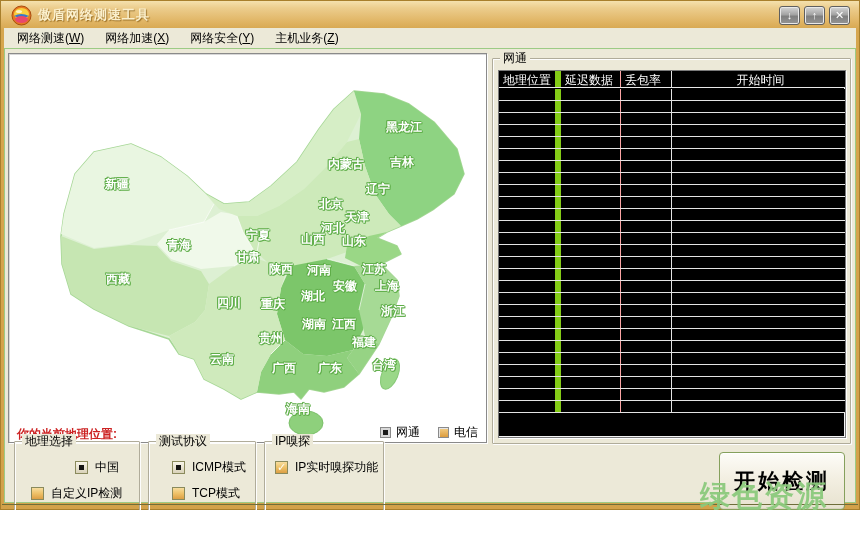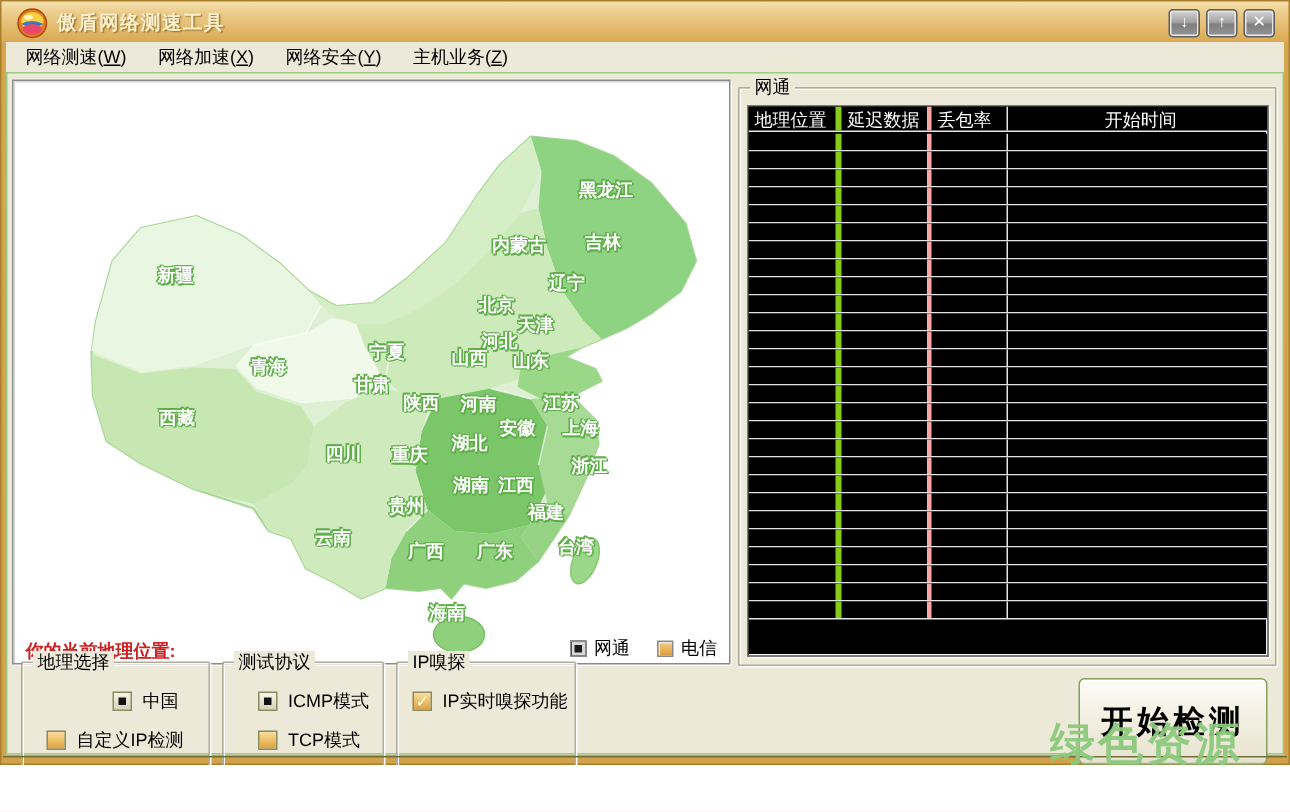--- a/index.html
+++ b/index.html
@@ -47,22 +47,22 @@
 
   
   .results-box { left: 487px; top: 9px; width: 359px; height: 386px; }
   .results-table { position: absolute; left: 5px; top: 11px; width: 348px; height: 368px;
     border: 1px solid #7a7a7a; box-shadow: inset -1px -1px 0 #f5f5f5, 1px 1px 0 #fff; background: #000; overflow: hidden; }
   .t-head { display: flex; height: 17px; background: #000; color: #fff; font-size: 12px; border-bottom: 1px solid #e8e8e8; }
   .t-hcell { padding: 1px 0 0 4px; overflow: hidden; white-space: nowrap; }
   .t-body { position: absolute; left: 0; top: 18px; right: 0; bottom: 0; overflow: hidden; }
   .t-row { display: flex; height: 12px; border-bottom: 1px solid #e4e4e4; background: #000; }
   .t-cell { height: 100%; }
-  .c1 { width: 62px; border-right: 4px solid #84cc16; }
-  .c2 { width: 60px; border-right: 3px solid #fca5a5; }
+  .c1 { width: 62px; border-right: 6px solid #84cc16; }
+  .c2 { width: 60px; border-right: 1px solid #fca5a5; }
   .c3 { width: 51px; border-right: 1px solid #e4e4e4; }
   .c4 { flex: 1; text-align: center; }
 
   
   .opt { position: absolute; display: flex; align-items: center; gap: 7px; font-size: 12px; color: #000; cursor: pointer; }
   .cb { width: 13px; height: 13px; border: 1px solid #8a8a5c; background: linear-gradient(180deg, #f8f5ea, #d9d2b9); position: relative; flex: 0 0 auto; }
   .cb-selected::after { content: ""; position: absolute; left: 3px; top: 3px; width: 5px; height: 5px; background: #141414; }
   .cb-unselected { background: linear-gradient(180deg, #f7dd9d 0%, #eec168 50%, #dc9f44 100%); }
   .cb-checked { background: linear-gradient(180deg, #f7dd9d 0%, #eec168 50%, #dc9f44 100%); }
   .cb-checked::after { content: "\2713"; position: absolute; left: 1px; top: -1px; font-size: 11px; font-weight: bold; color: #fdfdf4; }

